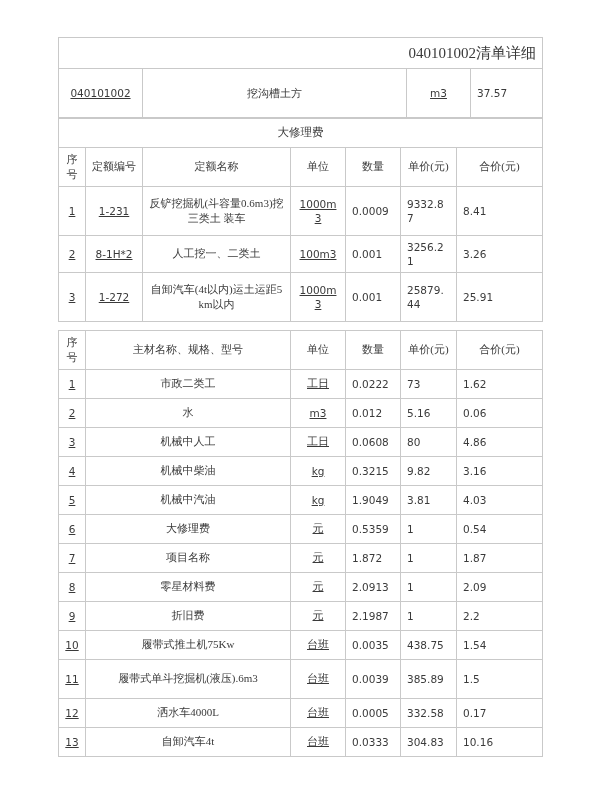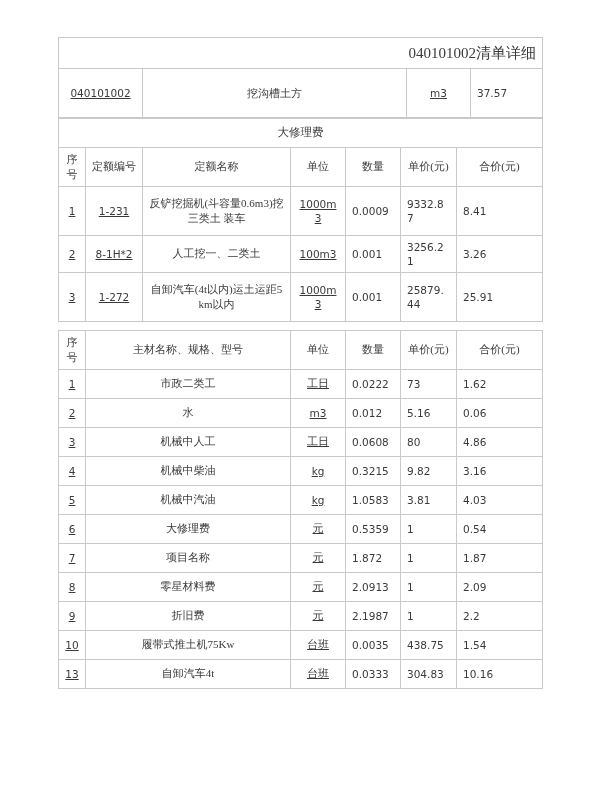--- a/index.html
+++ b/index.html
@@ -214,21 +214,21 @@
         <td class="c numtxt">kg</td>
         <td class="r numtxt">0.3215</td>
         <td class="r numtxt">9.82</td>
         <td class="r numtxt">3.16</td>
       </tr>
 
       <tr>
         <td class="c numtxt med">5</td>
         <td class="l cjk">机械中汽油</td>
         <td class="c numtxt">kg</td>
-        <td class="r numtxt">1.0583</td>
+        <td class="r numtxt">1.9049</td>
         <td class="r numtxt">3.81</td>
         <td class="r numtxt">4.03</td>
       </tr>
 
       <tr>
         <td class="c numtxt med">6</td>
         <td class="l cjk">大修理费</td>
         <td class="c cjk">元</td>
         <td class="r numtxt">0.5359</td>
         <td class="r numtxt">1</td>
@@ -264,21 +264,37 @@
 
       <tr>
         <td class="c numtxt med">10</td>
         <td class="l cjk">履带式推土机75Kw</td>
         <td class="c cjk">台班</td>
         <td class="r numtxt">0.0035</td>
         <td class="r numtxt">438.75</td>
         <td class="r numtxt">1.54</td>
       </tr>
 
-
+      <tr>
+        <td class="c numtxt midtall">11</td>
+        <td class="l cjk">履带式单斗挖掘机(液压).6m3</td>
+        <td class="c cjk">台班</td>
+        <td class="r numtxt">0.0039</td>
+        <td class="r numtxt">385.89</td>
+        <td class="r numtxt">1.5</td>
+      </tr>
+
+      <tr>
+        <td class="c numtxt med">12</td>
+        <td class="l cjk">洒水车4000L</td>
+        <td class="c cjk">台班</td>
+        <td class="r numtxt">0.0005</td>
+        <td class="r numtxt">332.58</td>
+        <td class="r numtxt">0.17</td>
+      </tr>
 
       <tr>
         <td class="c numtxt med">13</td>
         <td class="l cjk">自卸汽车4t</td>
         <td class="c cjk">台班</td>
         <td class="r numtxt">0.0333</td>
         <td class="r numtxt">304.83</td>
         <td class="r numtxt">10.16</td>
       </tr>
     </tbody>

